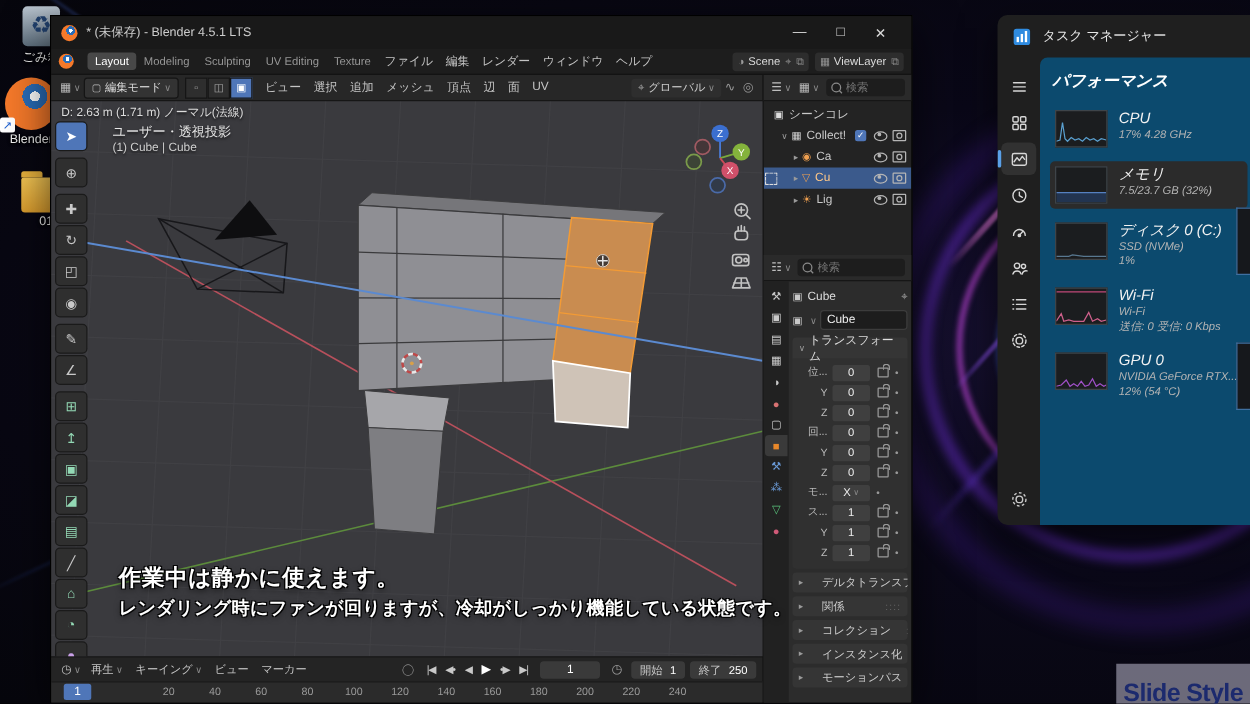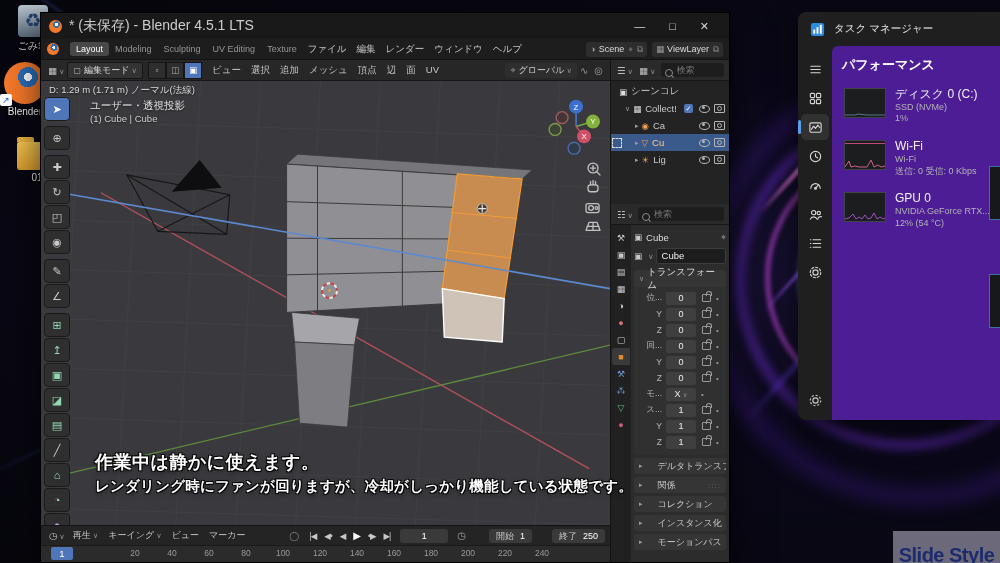--- a/index.html
+++ b/index.html
@@ -26,21 +26,21 @@
     background:radial-gradient(circle at 57% 36%, #ffffff 0 4px, #2a6db8 4px 10px, #f5792a 10px);}
   .shortcut{position:absolute;left:-4px;bottom:-2px;width:12px;height:12px;background:#fff;border-radius:2px;color:#1b5fd0;font-size:9px;line-height:12px;}
   .folder{width:40px;height:28px;margin:0 auto;background:linear-gradient(#f4c654,#dc9e2e);border-radius:2px 3px 3px 3px;position:relative;}
   .folder::before{content:"";position:absolute;top:-5px;left:0;width:17px;height:5px;background:#e8b23e;border-radius:2px 2px 0 0;}
   
   #blender{position:absolute;left:40px;top:12px;width:690px;height:551px;z-index:10;background:#1c1c1c;
     border:1px solid #000;box-shadow:0 10px 34px rgba(0,0,0,.65);display:flex;flex-direction:column;box-sizing:border-box;}
   .btitle{height:26px;background:#191919;display:flex;align-items:center;padding:0 8px;flex:none;}
   .blogo{width:13px;height:13px;border-radius:50%;flex:none;margin-right:7px;
     background:radial-gradient(circle at 58% 35%, #fff 0 1.5px, #2a6db8 1.5px 3.5px, #f5792a 3.5px);}
-  .ttext{color:#cdcdcd;font-size:14px;white-space:nowrap;}
+  .ttext{color:#cdcdcd;font-size:10px;white-space:nowrap;}
   .wbtns{margin-left:auto;display:flex;color:#d8d8d8;font-size:11px;}
   .wbtns span{padding:0 12px;cursor:pointer;}
   .btop{height:20px;background:#1d1d1d;border-bottom:1px solid #131313;display:flex;align-items:center;padding:0 6px;white-space:nowrap;overflow:hidden;flex:none;}
   .blogo.small{width:12px;height:12px;margin-right:5px;}
   #top-menus{display:flex;}
   .tmenu{color:#c3c3c3;font-size:9.5px;padding:0 5px;cursor:pointer;}
   #workspaces{display:flex;margin-left:6px;}
   .wtab{color:#969696;font-size:9px;padding:2px 6px;border-radius:3px;cursor:pointer;}
   .wtab.active{background:#484848;color:#fff;}
   .spacer{flex:1;}
@@ -75,29 +75,29 @@
     display:flex;align-items:center;justify-content:center;font-size:11px;cursor:pointer;}
   .tool.active{background:#4f76b8;}
   
   .timeline{height:36px;flex:none;border-top:1px solid #131313;display:flex;flex-direction:column;}
   .tlh{height:20px;background:#242424;display:flex;align-items:center;padding:0 5px;white-space:nowrap;overflow:hidden;}
   .tlm{color:#c5c5c5;font-size:9px;padding:0 5px;cursor:pointer;flex:none;}
   .rec{color:#8a8a8a;font-size:9px;padding:0 6px;cursor:pointer;}
   .pb{color:#c9c9c9;font-size:8.5px;padding:0 4px;cursor:pointer;letter-spacing:-1px;flex:none;}
   .pb.play{color:#fff;font-size:10px;}
   .framebox{background:#3a3a3a;border-radius:3px;color:#fff;font-size:9.5px;min-width:48px;height:14px;line-height:14px;text-align:center;margin:0 6px;cursor:pointer;flex:none;}
-  .rangepill{background:#3a3a3a;border-radius:3px;color:#c9c9c9;font-size:9px;height:14px;line-height:14px;padding:0 7px;margin-left:20px;cursor:pointer;flex:none;}
+  .rangepill{background:#3a3a3a;border-radius:3px;color:#c9c9c9;font-size:9px;height:14px;line-height:14px;padding:0 7px;margin-left:4px;cursor:pointer;flex:none;}
   .rangepill b{color:#fff;font-weight:normal;margin-left:6px;}
   .tlruler{height:16px;background:#2b2b2b;position:relative;border-top:1px solid #1b1b1b;}
   .playhead{position:absolute;left:10px;top:1px;width:22px;height:13px;background:#4f76b8;border-radius:2px;color:#fff;font-size:9.5px;text-align:center;line-height:13px;cursor:pointer;}
   .fnum{position:absolute;top:2px;transform:translateX(-50%);color:#9a9a9a;font-size:8.5px;}
   
   .outl{height:144px;flex:none;display:flex;flex-direction:column;background:#232323;}
   .outlh{height:20px;background:#2a2a2a;border-bottom:1px solid #161616;display:flex;align-items:center;padding:0 3px;flex:none;}
-  .searchbox{flex:1;display:flex;align-items:flex-end;background:#1d1d1d;border-radius:3px;height:14px;padding:0 4px;margin:0 2px;min-width:0;cursor:text;}
+  .searchbox{flex:1;display:flex;align-items:center;background:#1d1d1d;border-radius:3px;height:14px;padding:0 4px;margin:0 2px;min-width:0;cursor:text;}
   .ph{color:#757575;font-size:9px;margin-left:4px;white-space:nowrap;overflow:hidden;}
   .i-search{width:6px;height:6px;border:1px solid #8a8a8a;border-radius:50%;position:relative;flex:none;}
   .i-search::after{content:"";position:absolute;width:3px;height:1px;background:#8a8a8a;transform:rotate(45deg);left:5px;top:6px;}
   .outlb{flex:1;overflow:hidden;padding-top:2px;}
   .orow{display:flex;align-items:center;height:17px;font-size:9.5px;color:#c9c9c9;padding:0 4px 0 8px;cursor:pointer;position:relative;}
   .orow.ind1{padding-left:14px;}
   .orow.ind2{padding-left:24px;}
   .orow.sel{background:#3b5a8c;color:#fff;}
   .tri{color:#9a9a9a;font-style:normal;font-size:7px;margin-right:3px;}
   .oicon{font-size:8.5px;margin-right:4px;color:#c9c9c9;}
@@ -138,21 +138,21 @@
     border-radius:8px 0 0 8px;box-shadow:0 10px 30px rgba(0,0,0,.6);overflow:hidden;display:flex;flex-direction:column;}
   .tmtitle{height:34px;display:flex;align-items:center;padding:0 12px;flex:none;}
   .tmicon{width:15px;height:15px;margin-right:9px;flex:none;}
   .tmtitle span.t{color:#e8e8e8;font-size:10.5px;white-space:nowrap;}
   .tmbody{flex:1;display:flex;min-height:0;position:relative;}
   #tm-side{width:34px;flex:none;display:flex;flex-direction:column;align-items:center;padding-top:10px;}
   .sideic{position:relative;width:28px;height:26px;display:flex;align-items:center;justify-content:center;margin-bottom:3px;cursor:pointer;border-radius:5px;}
   .sideic.active{background:#313131;}
   .sideic.active::before{content:"";position:absolute;left:-3px;top:6px;width:2.5px;height:14px;background:#5aa0e8;border-radius:2px;}
   .tmgear{position:absolute;left:10px;bottom:8px;z-index:3;cursor:pointer;}
-  .tmcontent{flex:1;background:#4c1d95;border-radius:6px 0 0 0;padding:8px 2px 0 8px;min-width:0;position:relative;overflow:hidden;}
+  .tmcontent{flex:1;background:#0c4a6e;border-radius:6px 0 0 0;padding:8px 2px 0 8px;min-width:0;position:relative;overflow:hidden;font-style:italic;}
   .tmhead{color:#fff;font-size:13px;font-weight:bold;margin:2px 0 10px 2px;}
   .metric{display:flex;gap:9px;padding:4px 4px;border-radius:4px;margin-bottom:7px;cursor:pointer;}
   .metric.hl{background:#2b2b2b;}
   .thumb{width:40px;height:28px;background:#1b1d1f;border:1px solid #3e4449;flex:none;position:relative;overflow:hidden;}
   .thumb svg{position:absolute;inset:0;}
   .mname{color:#f2f2f2;font-size:12px;line-height:1.15;}
   .msub{color:#b4b4b4;font-size:9px;line-height:1.3;white-space:nowrap;}
   .partial{position:absolute;right:0;width:10px;height:52px;border:1px solid #3f6fa0;border-right:none;background:#16181c;}
   .p1{top:120px;}.p2{top:228px;}
   
@@ -342,21 +342,21 @@
               <g>
                 <rect x="546" y="124" width="13" height="9" rx="2"></rect>
                   <circle cx="551" cy="128.5" r="2.4"></circle>
                   <circle cx="556.5" cy="128.5" r="1.4"></circle>
               </g>
               <g>
                 <path d="M549 143 h8 M547 147 h12 M546 151 h14 M549 143 L546 151 M553 143 v8 M557 143 L560 151"></path>
               </g>
             </g>
           </svg>
-          <div class="vstats">D: 1.29 m (1.71 m) ノーマル(法線)</div>
+          <div class="vstats">D: 2.63 m (1.71 m) ノーマル(法線)</div>
           <div class="vlabel">ユーザー・透視投影</div>
           <div class="volabel">(1) Cube | Cube</div>
           <div id="vp-toolbar">
               <div class="tool active" style="color: rgb(255, 255, 255);">➤</div>
               <div class="tool" style="color: rgb(201, 201, 201); margin-top: 4px;">⊕</div>
               <div class="tool" style="color: rgb(201, 201, 201); margin-top: 4px;">✚</div>
               <div class="tool" style="color: rgb(201, 201, 201);">↻</div>
               <div class="tool" style="color: rgb(201, 201, 201);">◰</div>
               <div class="tool" style="color: rgb(201, 201, 201);">◉</div>
               <div class="tool" style="color: rgb(201, 201, 201); margin-top: 4px;">✎</div>
@@ -649,20 +649,43 @@
               <circle cx="8" cy="8" r="5.6" stroke-dasharray="2.3 2"></circle>
             </svg>
           </div>
         </div>
       <div class="tmcontent">
         <div class="tmhead">パフォーマンス</div>
         <div id="tm-metrics">
             <div class="metric">
               <div class="thumb">
                 <svg viewBox="0 0 40 28">
+                  <polyline points="0,24 3,23 5,9 7,22 9,24 12,21 15,23 18,22 21,24 24,21 27,23 30,22 33,24 36,22 40,23" fill="none" stroke="#5aa0d0" stroke-width="1"></polyline>
+                </svg>
+              </div>
+              <div class="mtext">
+                <div class="mname">CPU</div>
+                <div class="msub">17% 4.28 GHz</div>
+              </div>
+            </div>
+            <div class="metric hl">
+              <div class="thumb">
+                <svg viewBox="0 0 40 28">
+                  <rect x="0" y="20" width="40" height="8" fill="#223450"></rect>
+                  <polyline points="0,20 40,20" fill="none" stroke="#5580c0" stroke-width="1"></polyline>
+                </svg>
+              </div>
+              <div class="mtext">
+                <div class="mname">メモリ</div>
+                <div class="msub">7.5/23.7 GB (32%)</div>
+              </div>
+            </div>
+            <div class="metric">
+              <div class="thumb">
+                <svg viewBox="0 0 40 28">
                   <polyline points="0,26 10,26 13,25 22,26 40,26" fill="none" stroke="#587890" stroke-width="1"></polyline>
                 </svg>
               </div>
               <div class="mtext">
                 <div class="mname">ディスク 0 (C:)</div>
                 <div class="msub">SSD (NVMe)</div>
                 <div class="msub">1%</div>
               </div>
             </div>
             <div class="metric">

